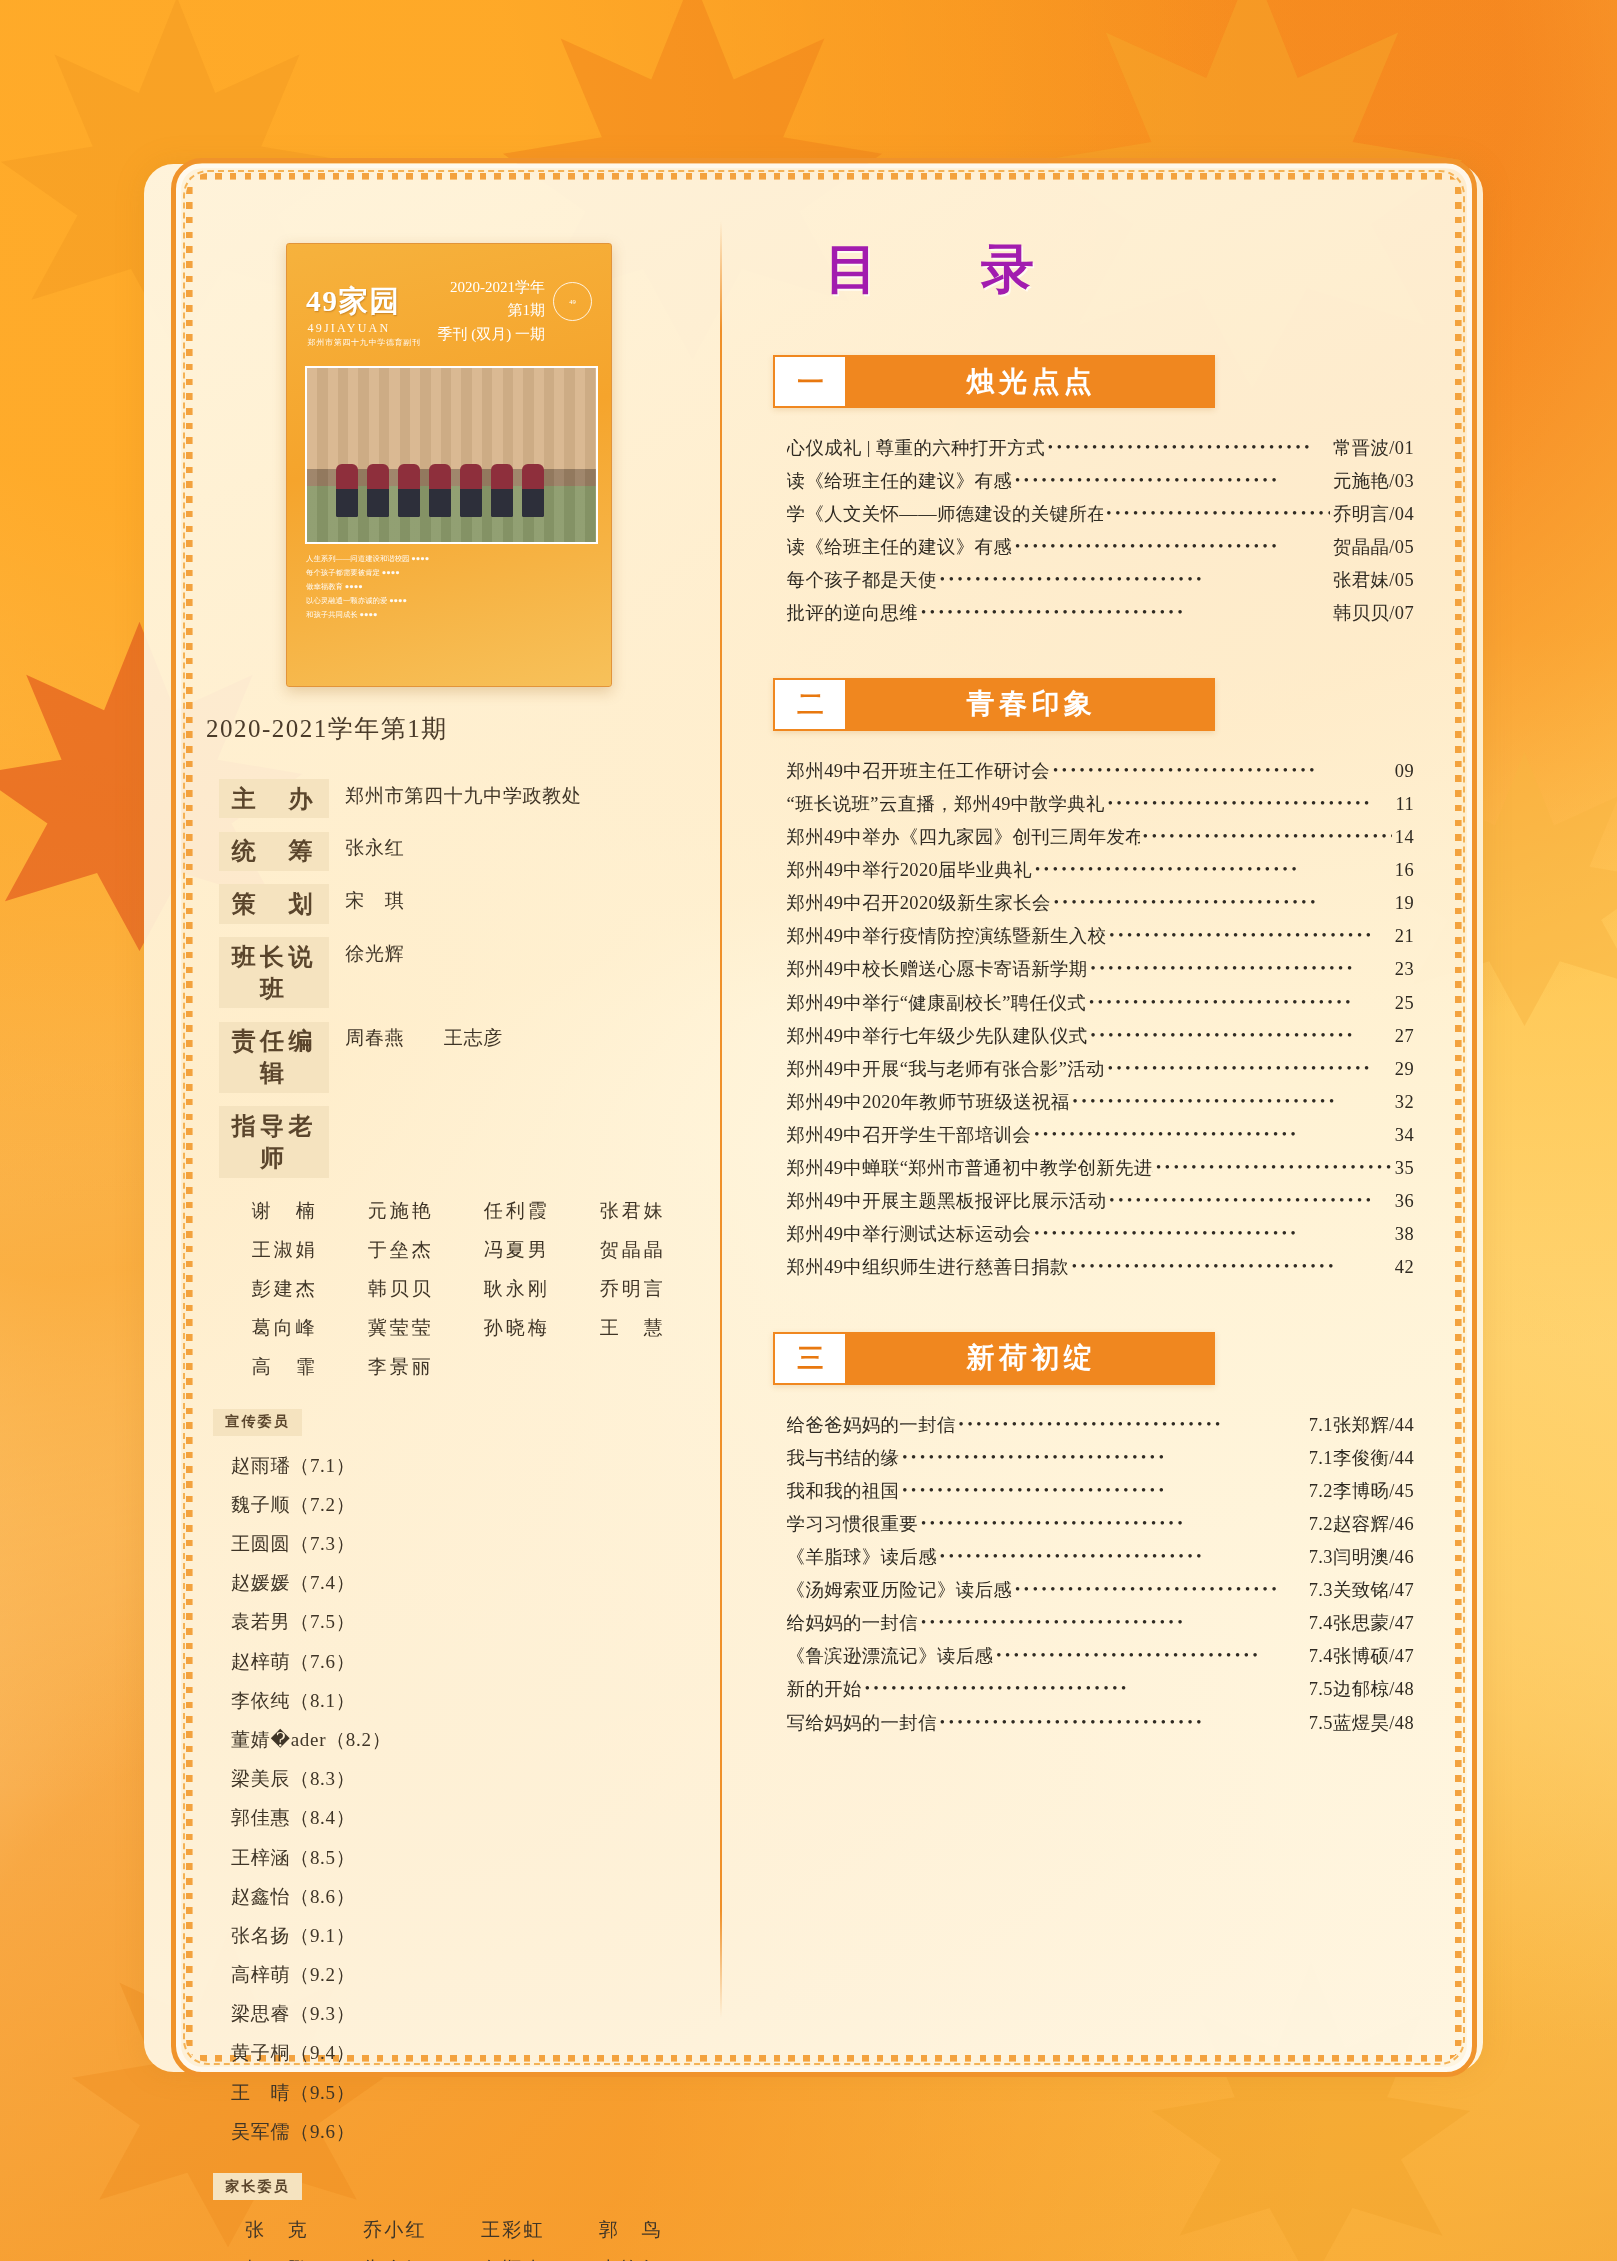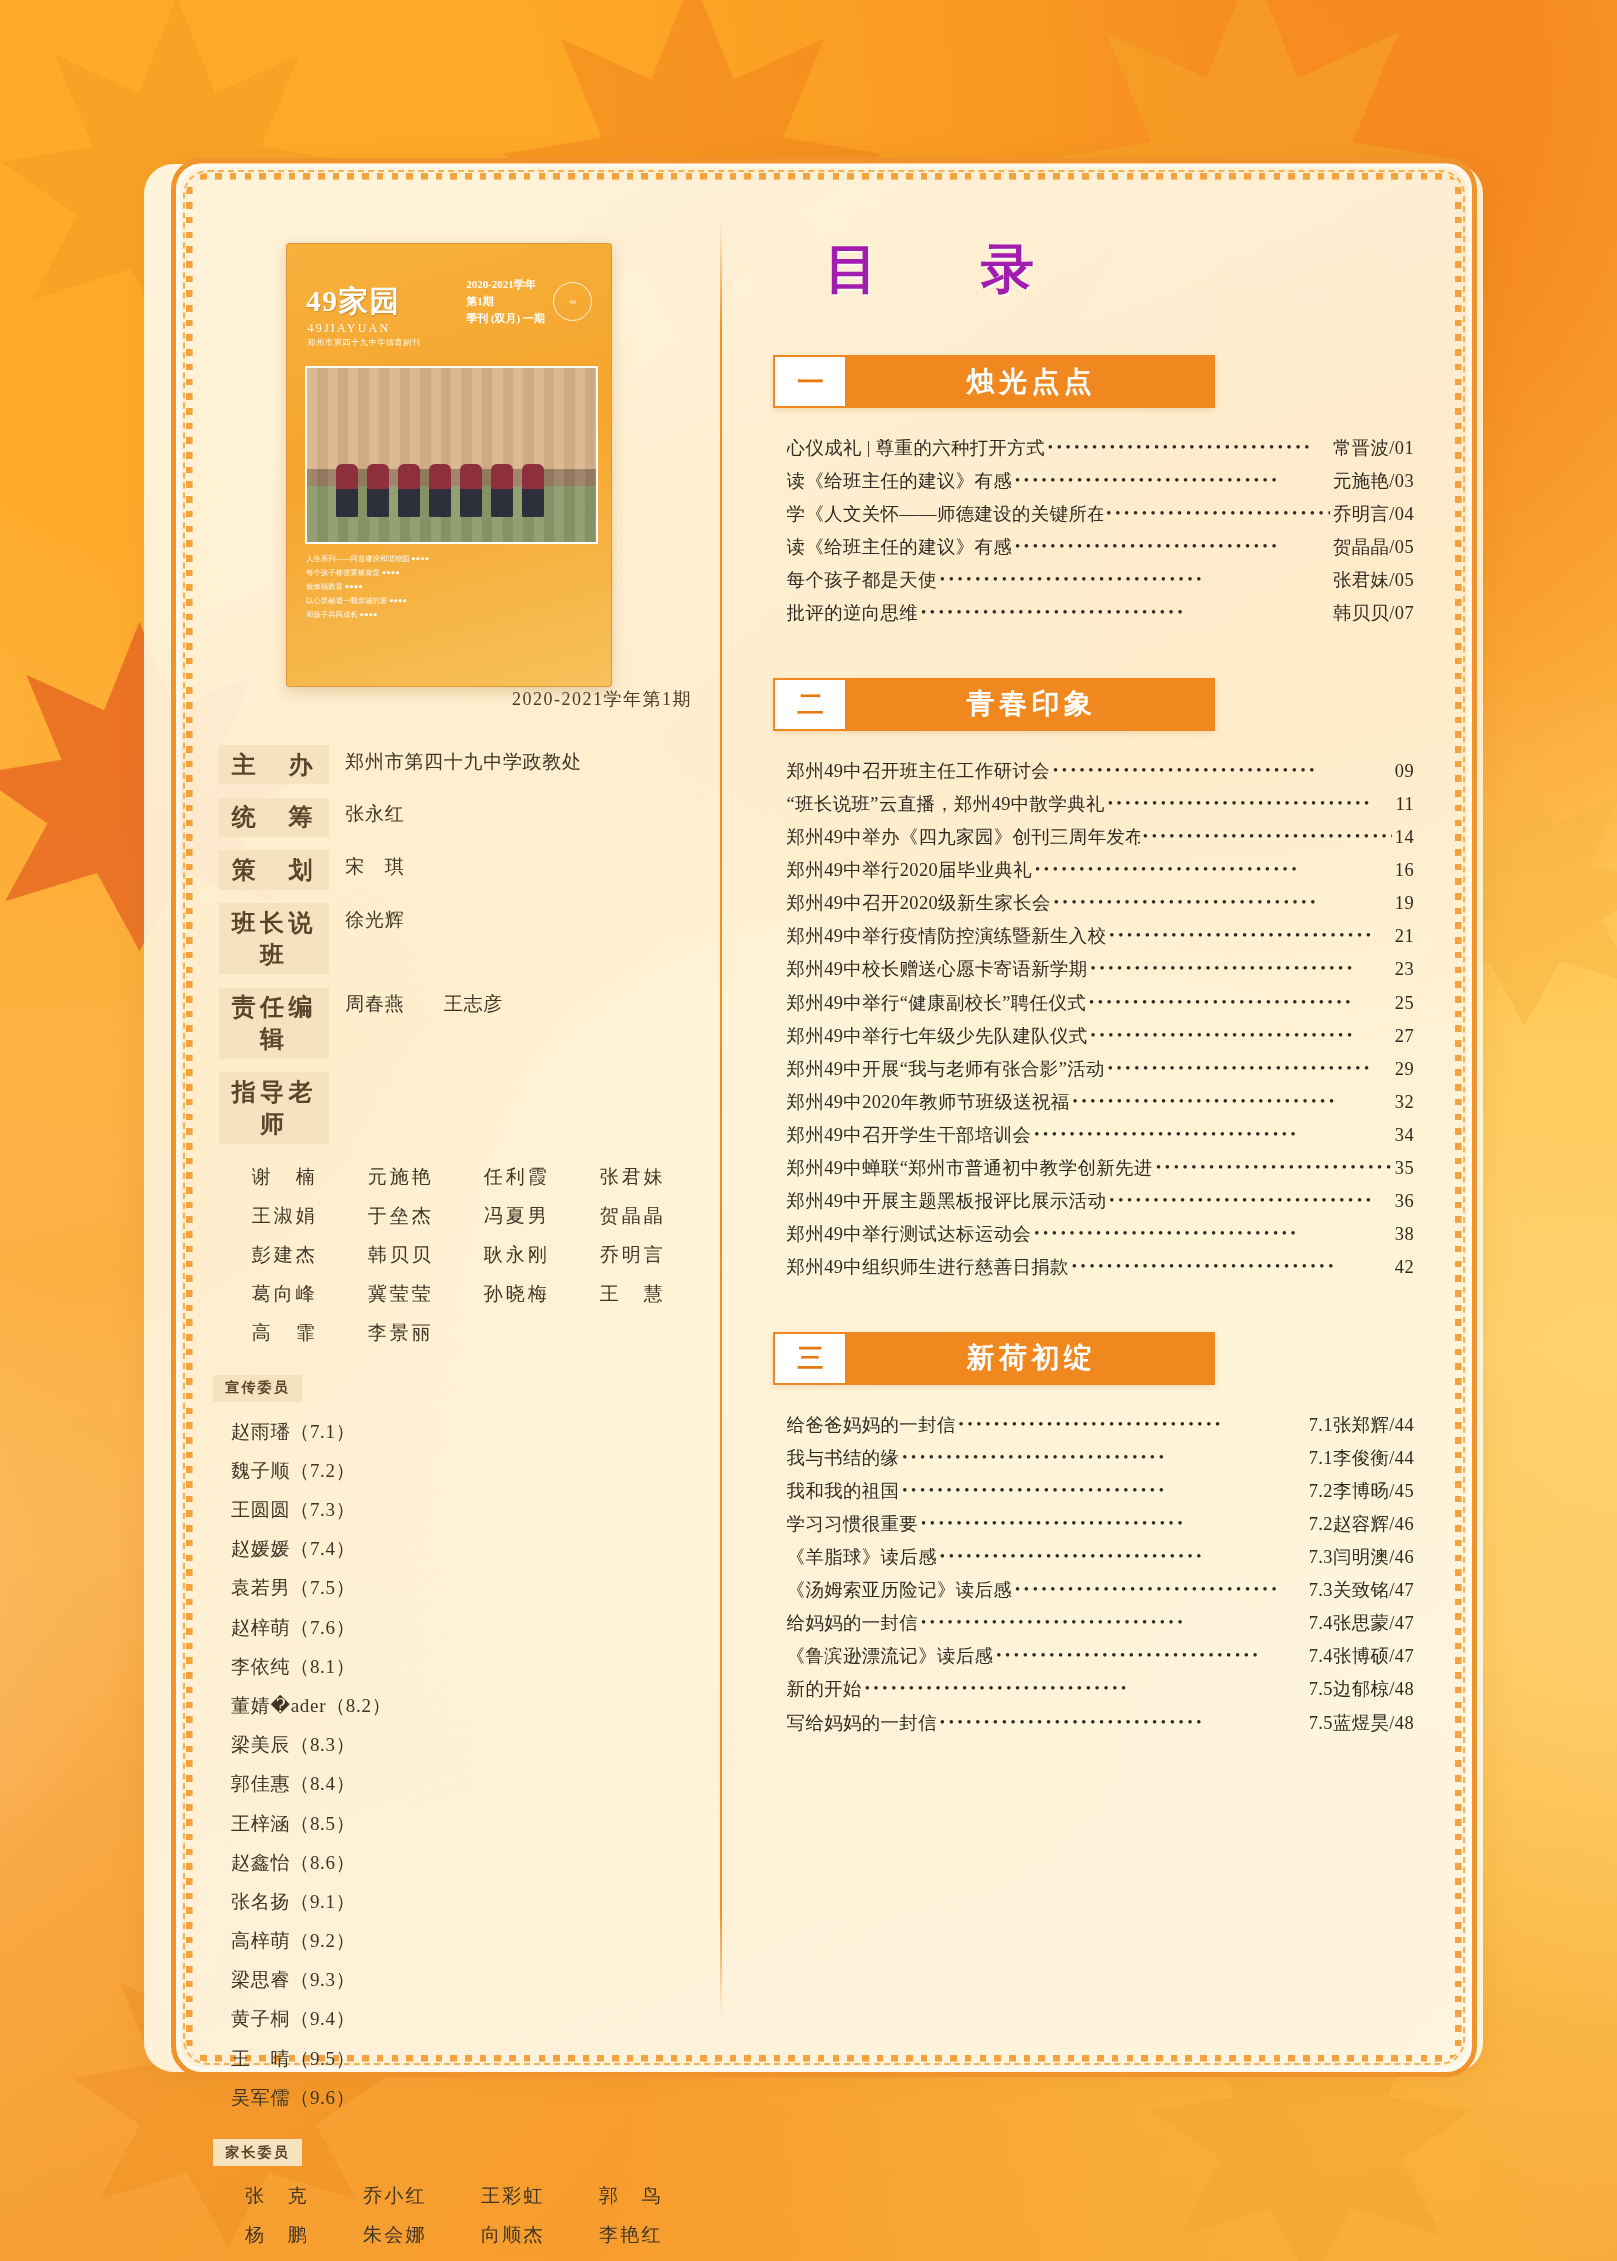--- a/index.html
+++ b/index.html
@@ -71,40 +71,40 @@
     position:absolute;left:19px;top:38px;color:#fff;font-size:29.5px;font-weight:bold;
     letter-spacing:1.5px;text-shadow:0.7px 0.7px 1.5px rgba(120,60,0,.35);
   }
   .cover-sub{
     position:absolute;left:20.6px;top:77px;color:#fff;font-size:12px;letter-spacing:2.2px;opacity:.95;
   }
   .cover-sub2{
     position:absolute;left:20.6px;top:93px;color:#fff;font-size:8px;letter-spacing:0.7px;opacity:.95;
   }
   .cover-issue{
-    position:absolute;right:66px;top:32px;color:#fff;font-size:11px;text-align:left;line-height:1.55;font-weight:bold;
+    position:absolute;right:66px;top:32px;color:#fff;font-size:15px;text-align:right;line-height:1.55;
   }
   .cover-badge{
     position:absolute;right:19px;top:38px;width:37px;height:37px;border-radius:50%;
     border:0.7px solid rgba(255,255,255,.85);display:flex;align-items:center;justify-content:center;
     color:#fff;font-size:6.6px;
   }
   .cover-photo{
     position:absolute;left:17.7px;top:122px;width:289px;height:174px;
     background:linear-gradient(180deg,#c9a07a,#8d6b52 55%,#6d5a46);
     border:2.2px solid #fff;overflow:hidden;
   }
   .cover-photo .wall{position:absolute;inset:0;background:
       repeating-linear-gradient(90deg,rgba(255,255,255,.06) 0 10.3px,rgba(0,0,0,.05) 10.3px 20.6px),
       linear-gradient(180deg,#d8b58c 0 58%,#9a7f63 58% 68%,#8b9a6a 68% 100%);}
   .cover-photo .kid{position:absolute;bottom:25px;width:22px;height:53px;border-radius:5.9px 5.9px 1.5px 1.5px;
       background:linear-gradient(180deg,#8e2f3c 0 48%,#2d2f3a 48% 100%);}
   .cover-lines{position:absolute;left:19px;top:308px;right:19px;color:#fff;font-size:7.4px;line-height:1.9;opacity:.95;}
   .issue-line{
-    text-align:right;font-size:18px;color:#4a3b2a;letter-spacing:1.5px;
+    text-align:left;margin-top:25px;font-size:25px;color:#4a3b2a;letter-spacing:1.5px;
   }
   .meta{margin-top:34px;padding-left:13.3px;}
   .meta-row{display:flex;align-items:flex-start;margin-bottom:13.3px;}
   .meta-key{
     width:110px;background:#f5e3bf;color:#5a452c;font-size:24px;font-weight:bold;
     padding:3.7px 0;text-align:center;letter-spacing:4.4px;
   }
   .meta-val{margin-left:16px;font-size:19px;color:#3f3527;padding-top:3.7px;letter-spacing:0.7px;}
   .teacher-grid{display:flex;flex-wrap:wrap;margin-top:8.8px;padding-left:7.4px;}
   .teacher-grid span{width:116px;font-size:19px;color:#3f3527;padding:6.6px 0;text-align:center;letter-spacing:2.9px;}

